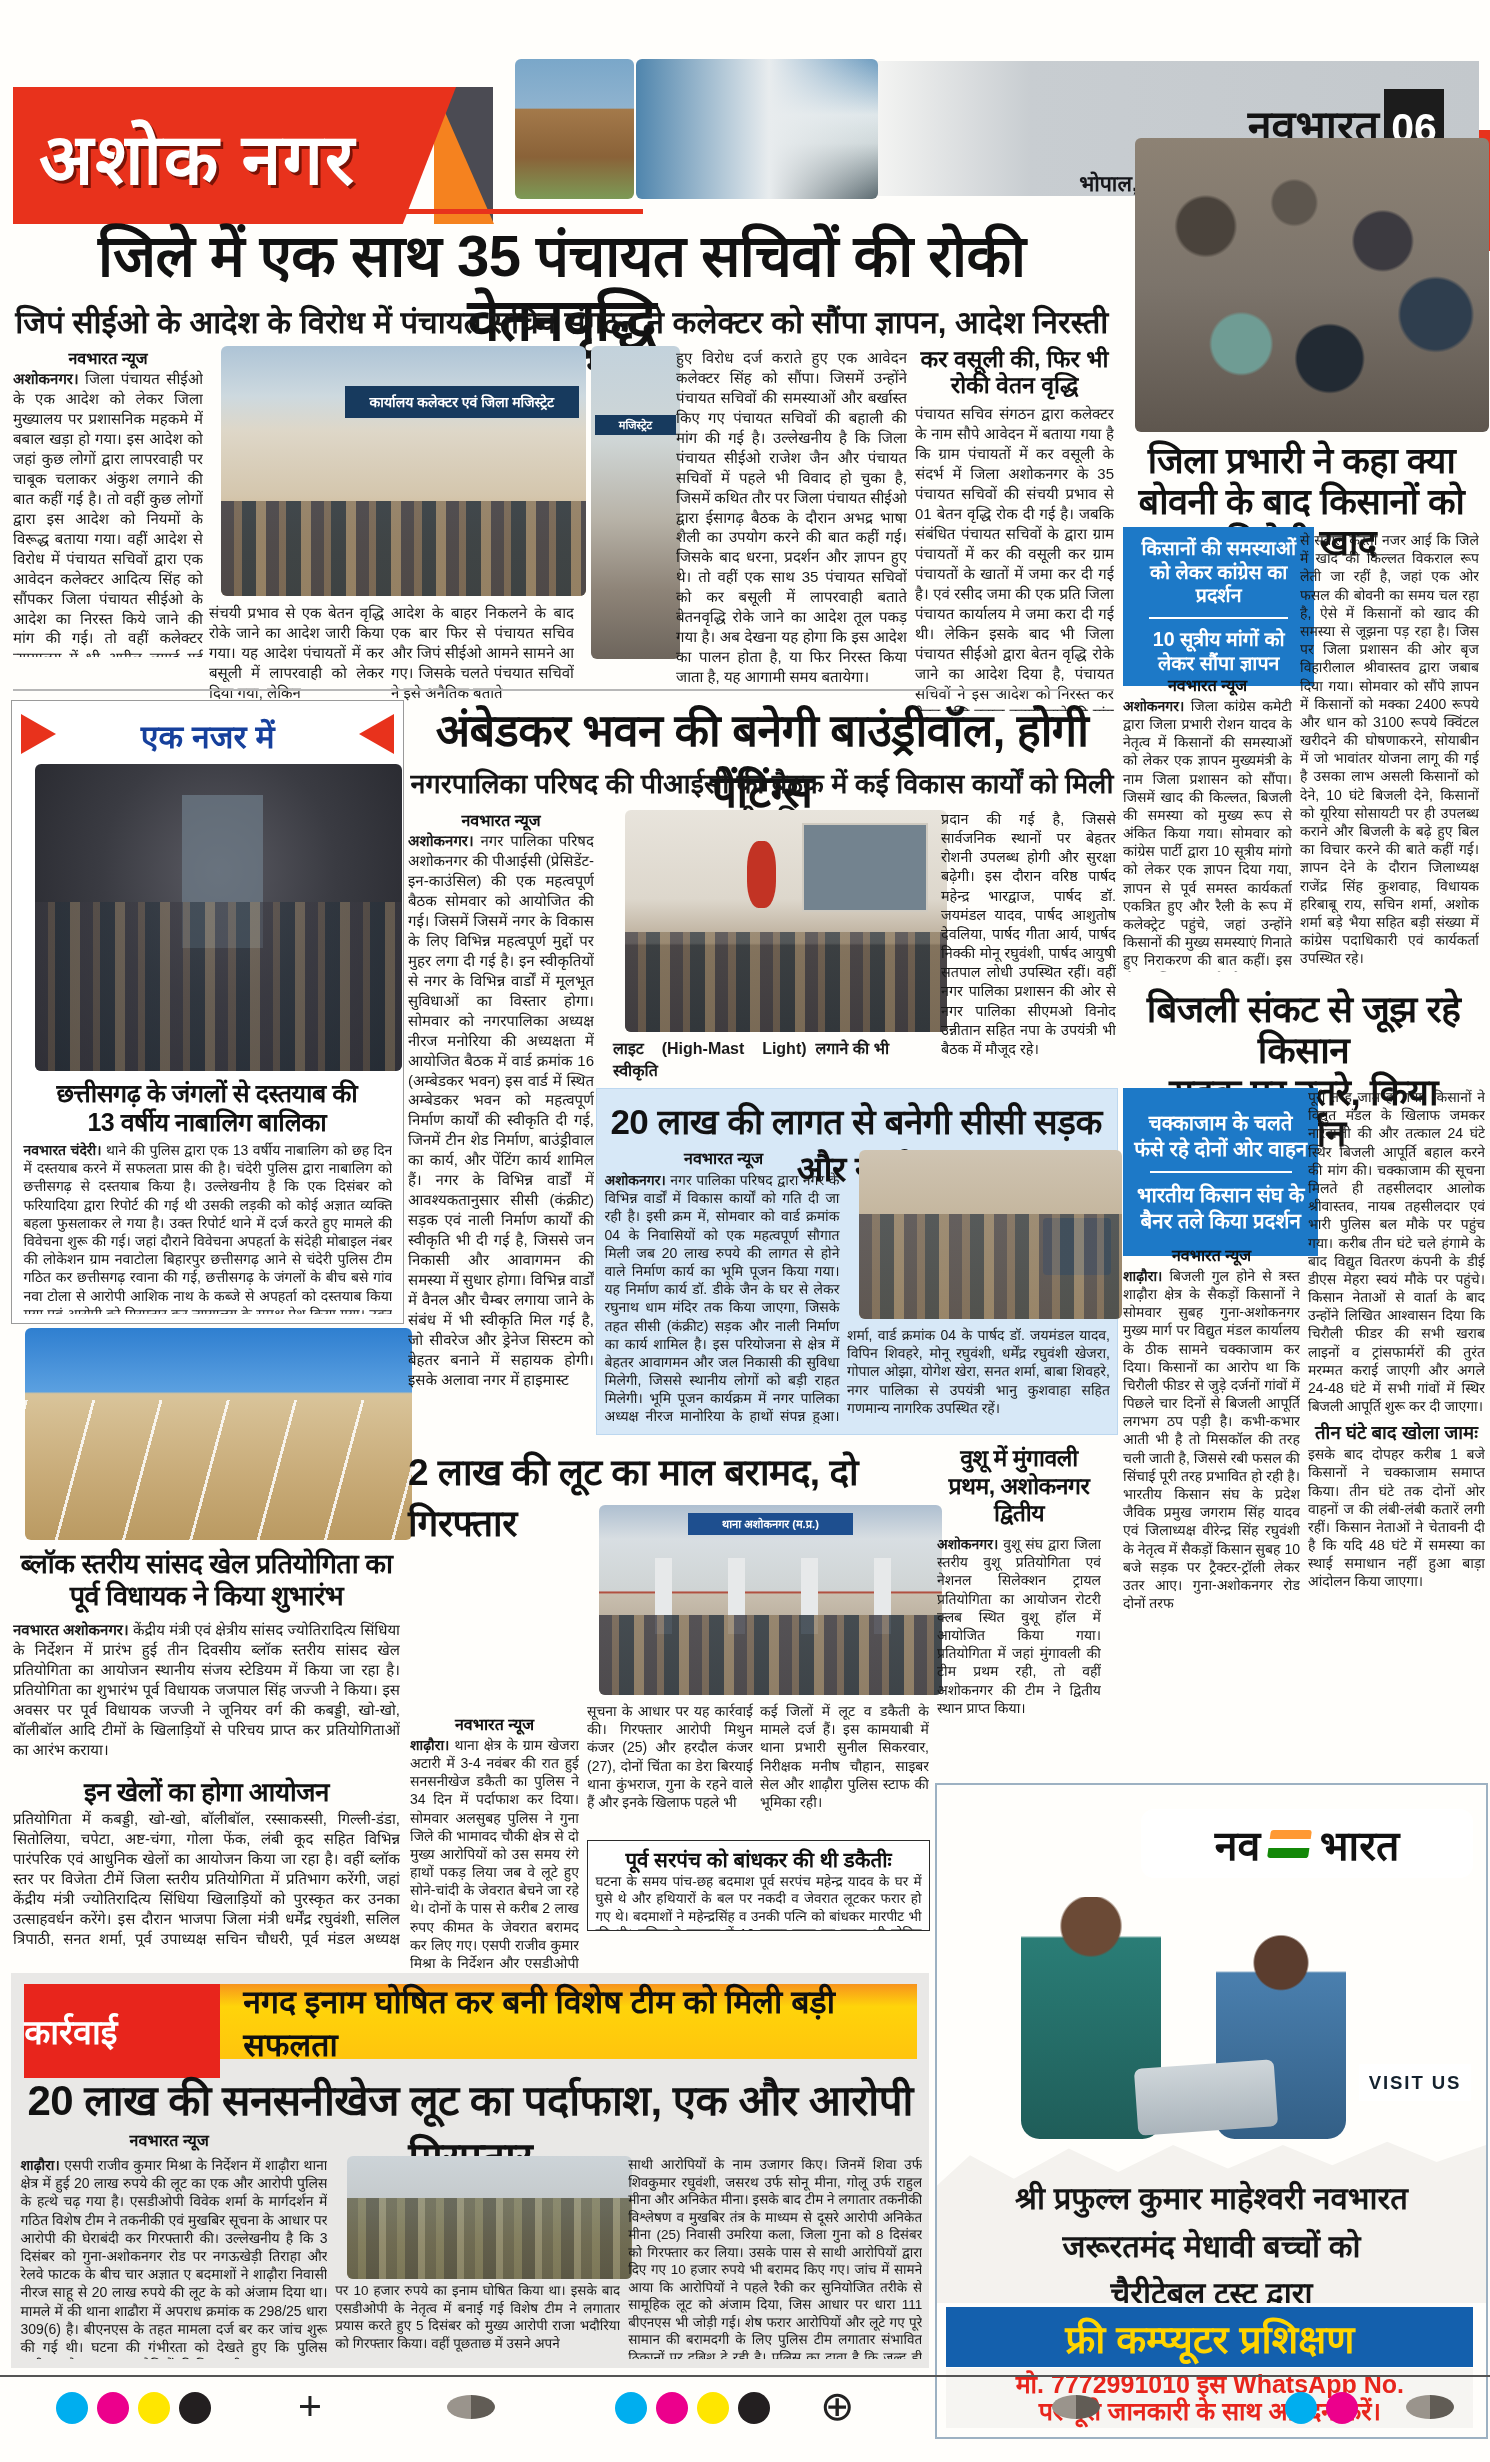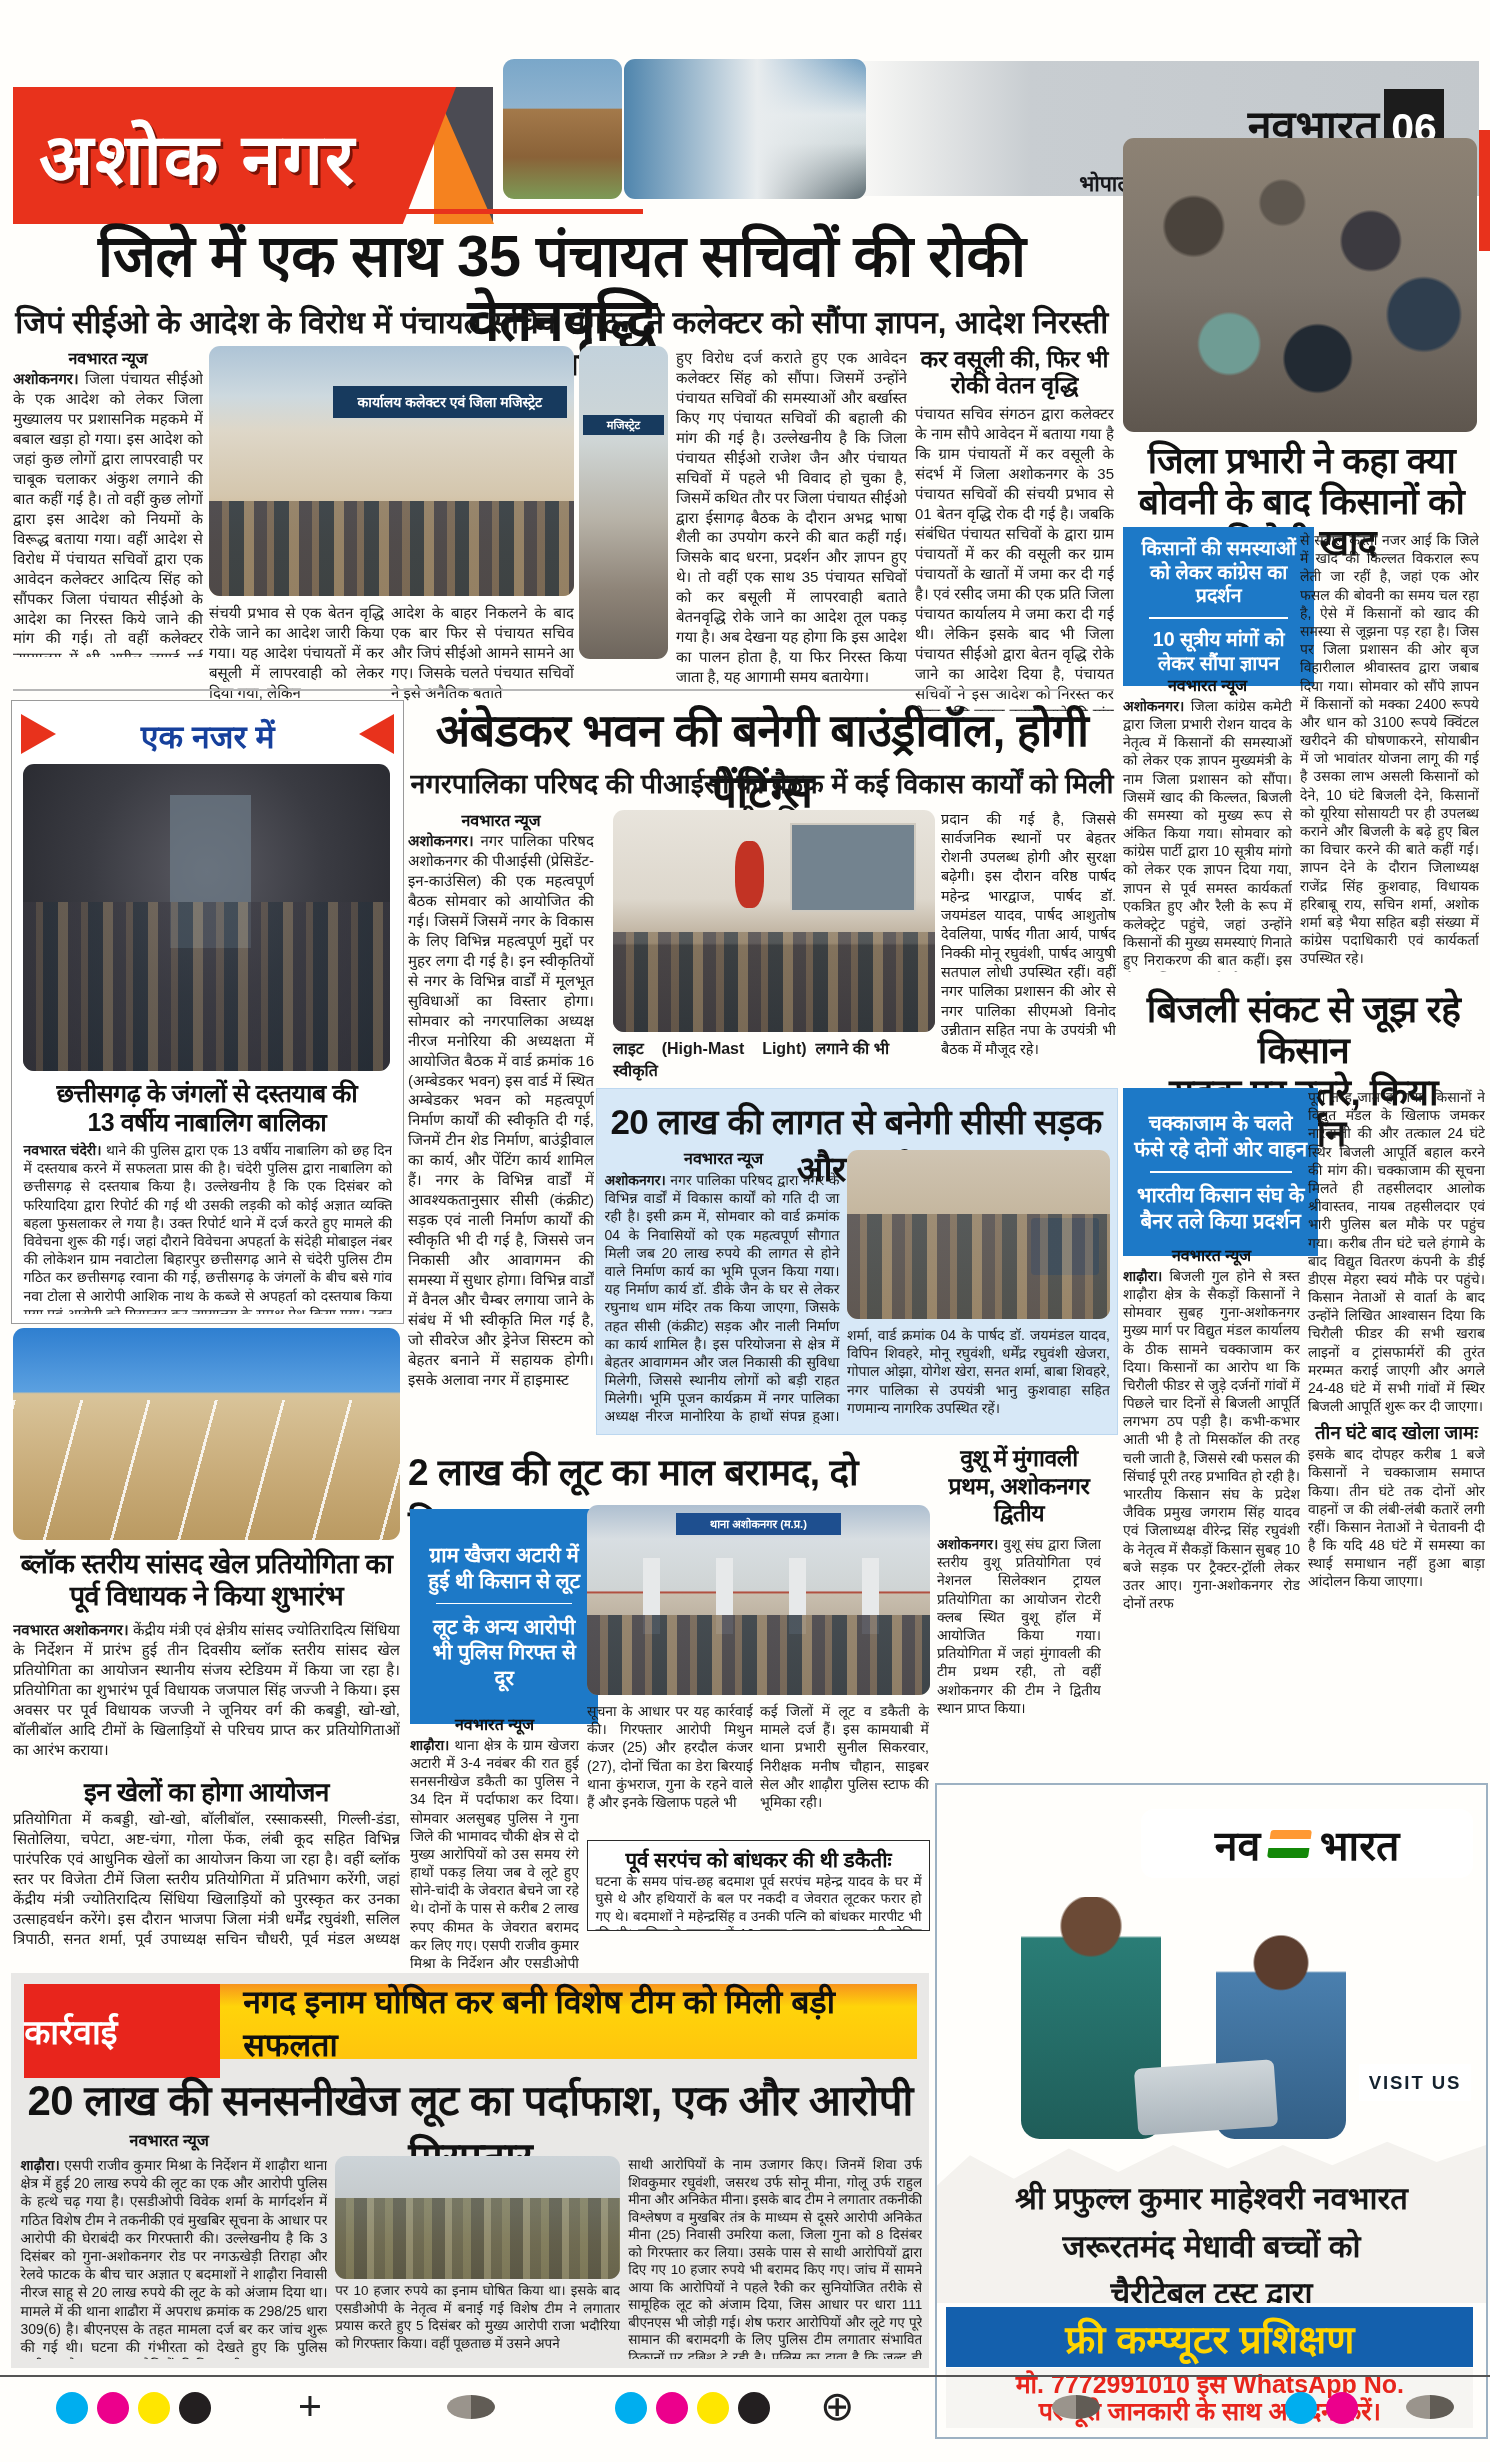--- a/index.html
+++ b/index.html
@@ -1,19 +1,19 @@
 <!DOCTYPE html>
 <html style="font-size:15px"><head>
 <meta charset="utf-8">
 <style>
   html,body{margin:0;padding:0;background:#888;}
   #page{position:relative;width:1490px;height:2462px;background:#fffefb;margin:0 auto;
         font-family:"Liberation Sans","DejaVu Sans",sans-serif;overflow:hidden;}
   .abs{position:absolute;}
-  .photo{position:absolute;border-radius:11px;overflow:hidden;}
+  .photo{position:absolute;border-radius:6px;overflow:hidden;margin-left:12px;}
   .body-txt{font-size:15px;line-height:1.33;text-align:justify;color:#191919;}
   .small-txt{font-size:14px;line-height:1.3;text-align:justify;color:#191919;}
   .byline{font-weight:800;text-align:center;font-size:16px;color:#111;}
   .dl{font-weight:800;}
   .headline{font-weight:900;color:#121212;text-align:center;letter-spacing:-0.5px;}
   .bluebox{background:#1d79c7;color:#fff;font-weight:800;text-align:center;
            display:flex;flex-direction:column;justify-content:center;gap:7.5px;padding:9.3px 11.2px;}
   .bluebox .divider{height:1.9px;background:#fff;width:82%;margin:1.9px auto;}
   .rule{position:absolute;background:#b7b7b7;}
   .sign{position:absolute;background:#173a5e;color:#fff;text-align:center;font-weight:700;}
@@ -148,25 +148,20 @@
       <span>नगर पालिका परिषद द्वारा नगर के विभिन्न वार्डों में विकास कार्यों को गति दी जा रही है। इसी क्रम में, सोमवार को वार्ड क्रमांक 04 के निवासियों को एक महत्वपूर्ण सौगात मिली जब 20 लाख रुपये की लागत से होने वाले निर्माण कार्य का भूमि पूजन किया गया। यह निर्माण कार्य डॉ. डीके जैन के घर से लेकर रघुनाथ धाम मंदिर तक किया जाएगा, जिसके तहत सीसी (कंक्रीट) सड़क और नाली निर्माण का कार्य शामिल है। इस परियोजना से क्षेत्र में बेहतर आवागमन और जल निकासी की सुविधा मिलेगी, जिससे स्थानीय लोगों को बड़ी राहत मिलेगी। भूमि पूजन कार्यक्रम में नगर पालिका अध्यक्ष नीरज मानोरिया के हाथों संपन्न हुआ। इस अवसर पर नगर पालिका उपाध्यक्ष प्रतिनिधि मनोज</span>
     </div>
     <div class="photo" style="left:250px;top:61px;width:263px;height:169px;background:linear-gradient(180deg,#cfc4b2 0%,#c3b49b 45%,#b49d77 100%);">
       <div class="abs" style="right:4%;top:40%;width:26%;height:34%;background:#7e93a4;border-radius:3.7px;"></div>
       <div class="crowd" style="height:62%;opacity:.7;"></div>
     </div>
     <div class="abs small-txt" style="left:250px;top:237px;width:263px;height:99px;overflow:hidden;">शर्मा, वार्ड क्रमांक 04 के पार्षद डॉ.  जयमंडल यादव, विपिन शिवहरे, मोनू रघुवंशी, धर्मेंद्र रघुवंशी खेजरा, गोपाल ओझा, योगेश खेरा, सनत शर्मा, बाबा शिवहरे, नगर पालिका से उपयंत्री भानु कुशवाहा सहित गणमान्य नागरिक उपस्थित रहें।</div>
   </div>
 
   <div class="abs headline" style="left:408px;top:1445px;width:525px;font-size:37px;text-align:left;">2 लाख की लूट का माल बरामद, दो गिरफ्तार</div>
-  <div class="abs bluebox" style="left:410px;top:1509px;width:166px;height:196px;font-size:20.5px;line-height:1.25;">
-    <div>ग्राम खैजरा अटारी में हुई थी किसान से लूट</div>
-    <div class="divider"></div>
-    <div>लूट के अन्य आरोपी भी पुलिस गिरफ्त से दूर</div>
-  </div>
   <div class="abs small-txt" style="left:410px;top:1715px;width:169px;height:253px;overflow:hidden;">
     <div class="byline">नवभारत न्यूज</div>
     <span class="dl">शाढ़ौरा।</span>
     <span>थाना क्षेत्र के ग्राम खेजरा अटारी में 3-4 नवंबर की रात हुई सनसनीखेज डकैती का पुलिस ने 34 दिन में पर्दाफाश कर दिया। सोमवार अलसुबह पुलिस ने गुना जिले की भामावद चौकी क्षेत्र से दो मुख्य आरोपियों को उस समय रंगे हाथों पकड़ लिया जब वे लूटे हुए सोने-चांदी के जेवरात बेचने जा रहे थे। दोनों के पास से करीब 2 लाख रुपए कीमत के जेवरात बरामद कर लिए गए। एसपी राजीव कुमार मिश्रा के निर्देशन और एसडीओपी विवेक शर्मा के मार्गदर्शन में गठित विशेष टीम ने तकनीकी साक्ष्यों व मुखबिर की</span>
   </div>
   <div class="photo" style="left:587px;top:1505px;width:343px;height:190px;background:linear-gradient(180deg,#aebfd0 0%,#d8dee2 18%,#cfd4d4 45%,#b04a3a 46%,#c8beae 47%,#988c7a 100%);">
     <div class="sign" style="left:26%;top:4%;width:48%;height:22.4px;font-size:11.2px;line-height:22.4px;background:#1e4f8f;">थाना अशोकनगर (म.प्र.)</div>
     <div class="abs" style="left:0;top:28%;width:100%;height:40%;background:repeating-linear-gradient(90deg,transparent 0 56px,#e7e9ea 56px 73px);"></div>
     <div class="crowd" style="height:42%;opacity:.8;"></div>
   </div>

